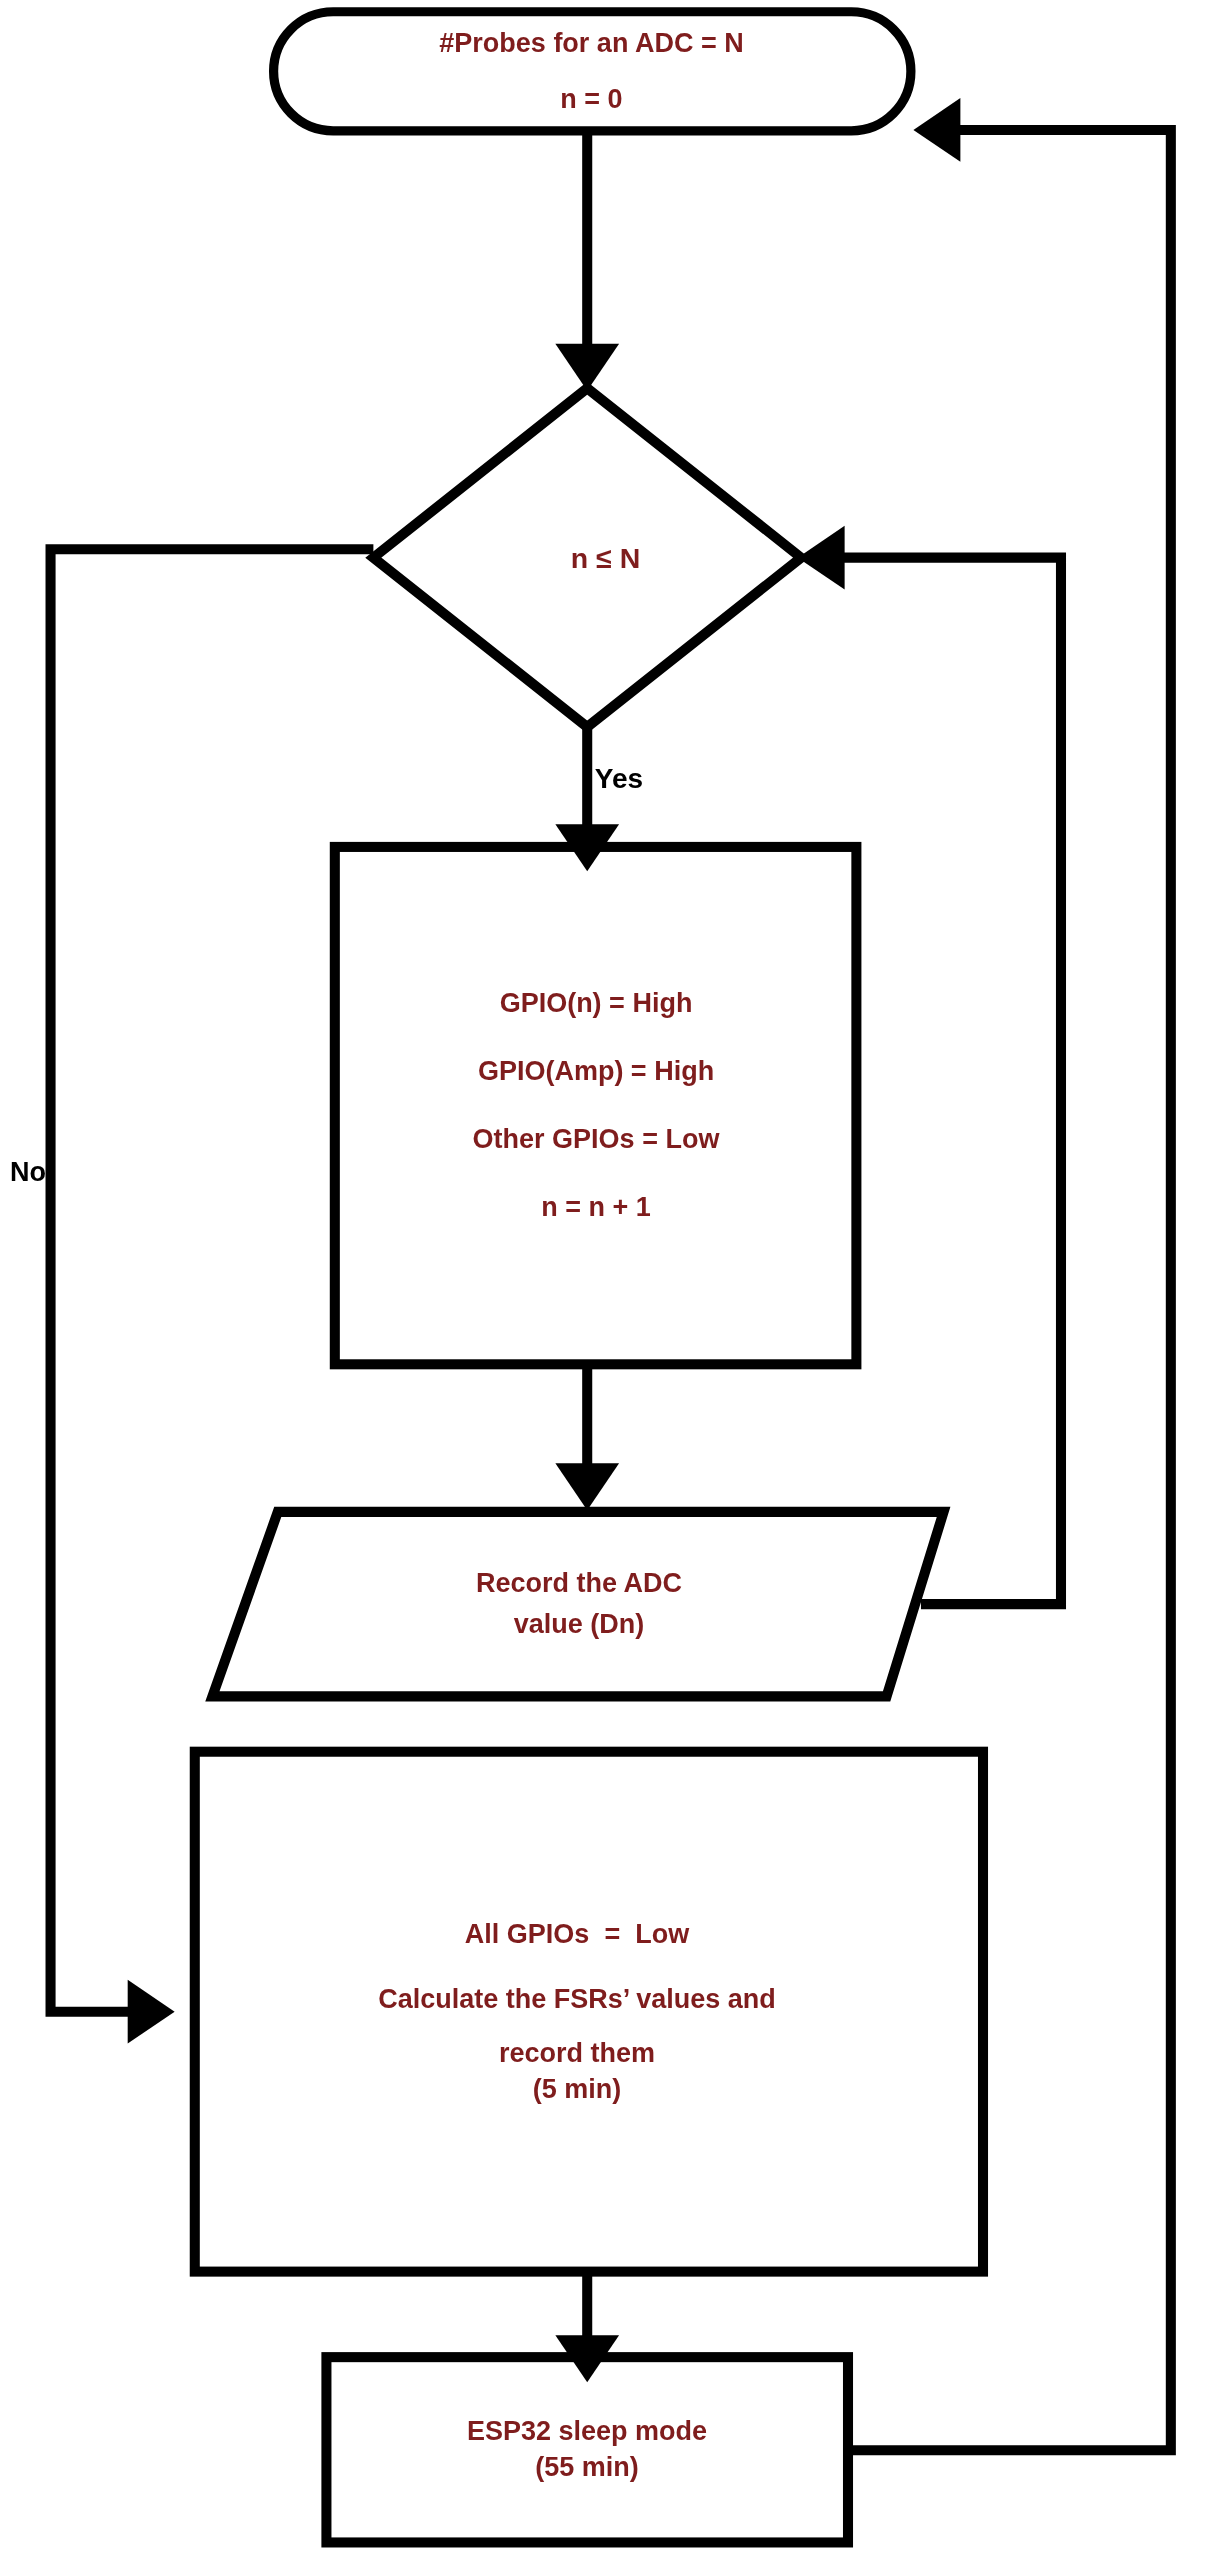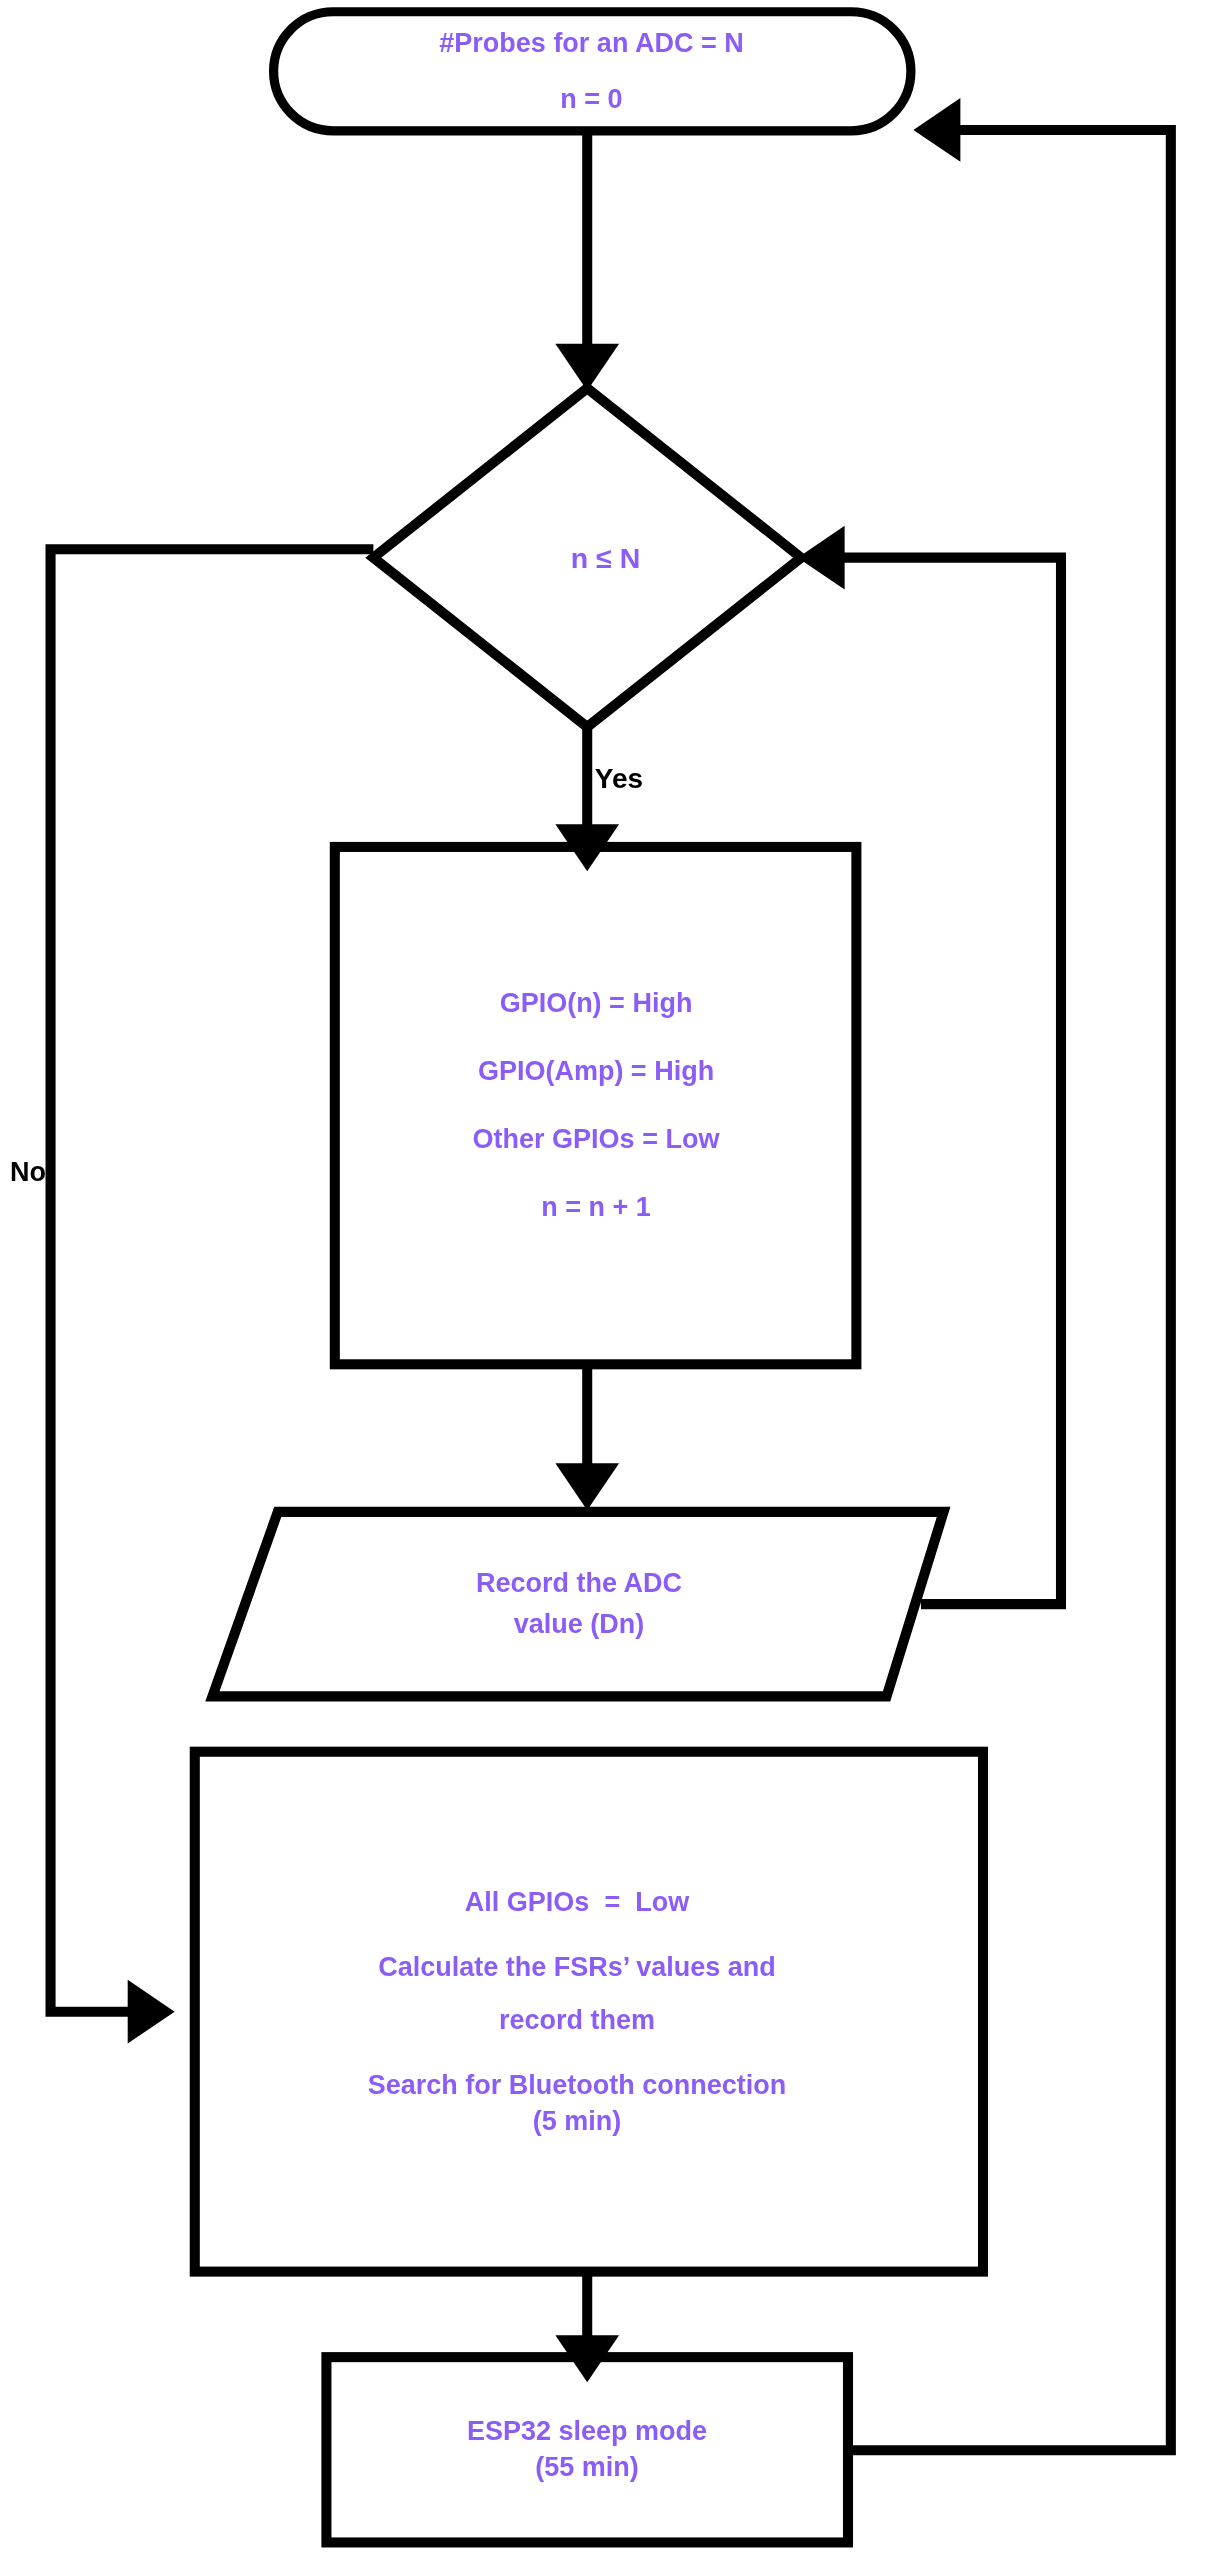--- a/index.html
+++ b/index.html
@@ -9,21 +9,21 @@
     width:1213px;height:2576px;position:relative;overflow:hidden;
   }
   #flow-root{position:absolute;inset:0;width:1213px;height:2576px;}
   svg#flow-svg{position:absolute;top:0;left:0;width:1213px;height:2576px;display:block;}
   .node-text{
     position:absolute;
     display:flex;flex-direction:column;
     align-items:center;justify-content:center;
     text-align:center;
     font-weight:bold;
-    color:#8b5cf6;
+    color:#7f1d1d;
     pointer-events:none;
     line-height:1.15;
   }
   .node-text .ln{display:block;white-space:pre;}
   .edge-label{
     position:absolute;
     font-weight:bold;color:#000000;
     white-space:pre;text-align:center;
   }
 </style>
@@ -97,21 +97,20 @@
 
   <div class="node-text" style="left:252px;top:1520px;width:654px;height:168px;font-size:27px;">
     <span class="ln">Record the ADC</span>
     <span class="ln" style="margin-top:10px;">value (Dn)</span>
   </div>
 
   <div class="node-text" style="left:183px;top:1752px;width:788px;height:520px;font-size:27px;">
     <span class="ln">All GPIOs  =  Low</span>
     <span class="ln" style="margin-top:34px;">Calculate the FSRs’ values and</span>
     <span class="ln" style="margin-top:22px;">record them</span>
-    <span class="ln" style="margin-top:34px;">Search for Bluetooth connection</span>
     <span class="ln" style="margin-top:5px;">(5 min)</span>
   </div>
 
   <div class="node-text" style="left:326px;top:2357px;width:522px;height:185px;font-size:27px;">
     <span class="ln">ESP32 sleep mode</span>
     <span class="ln" style="margin-top:5px;">(55 min)</span>
   </div>
 
   <div class="edge-label" style="left:552px;top:763px;width:134px;font-size:28px;">Yes</div>
 

